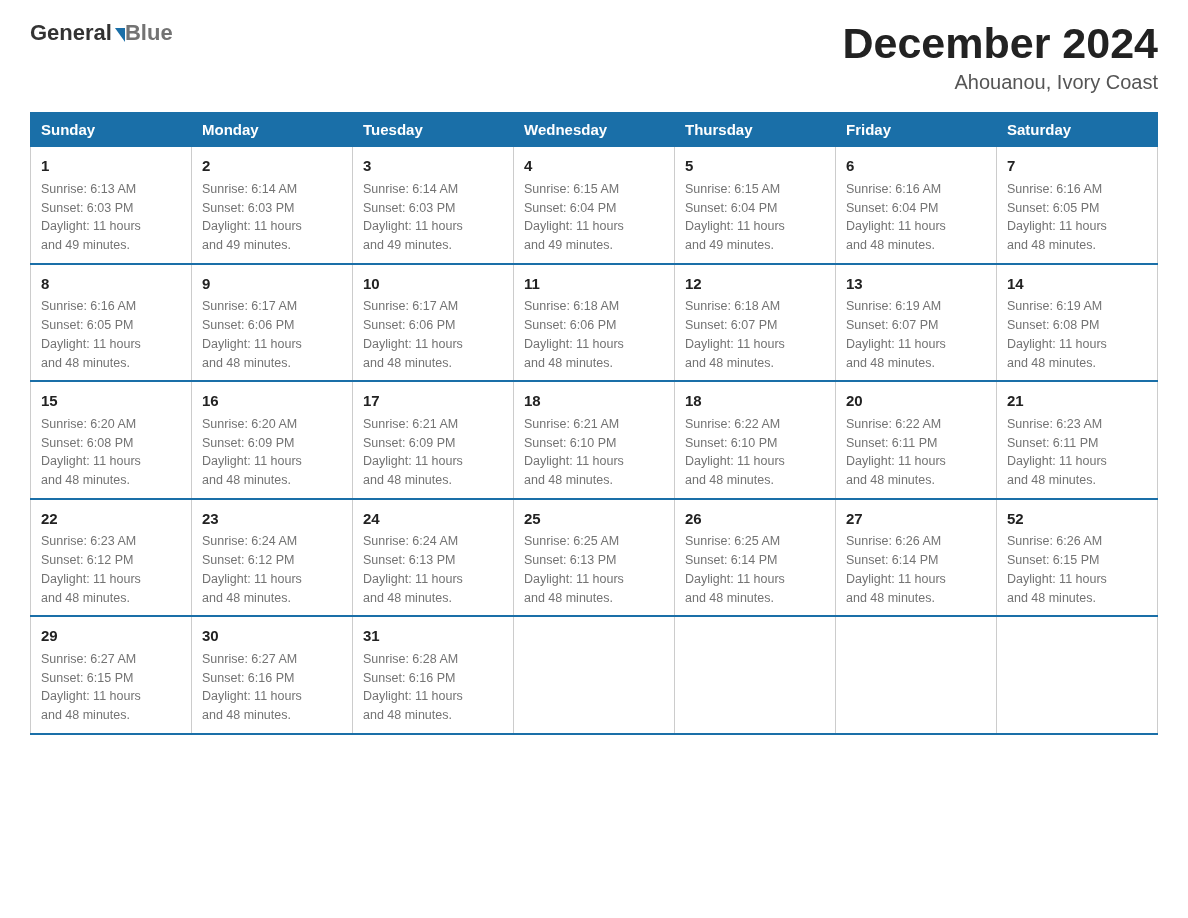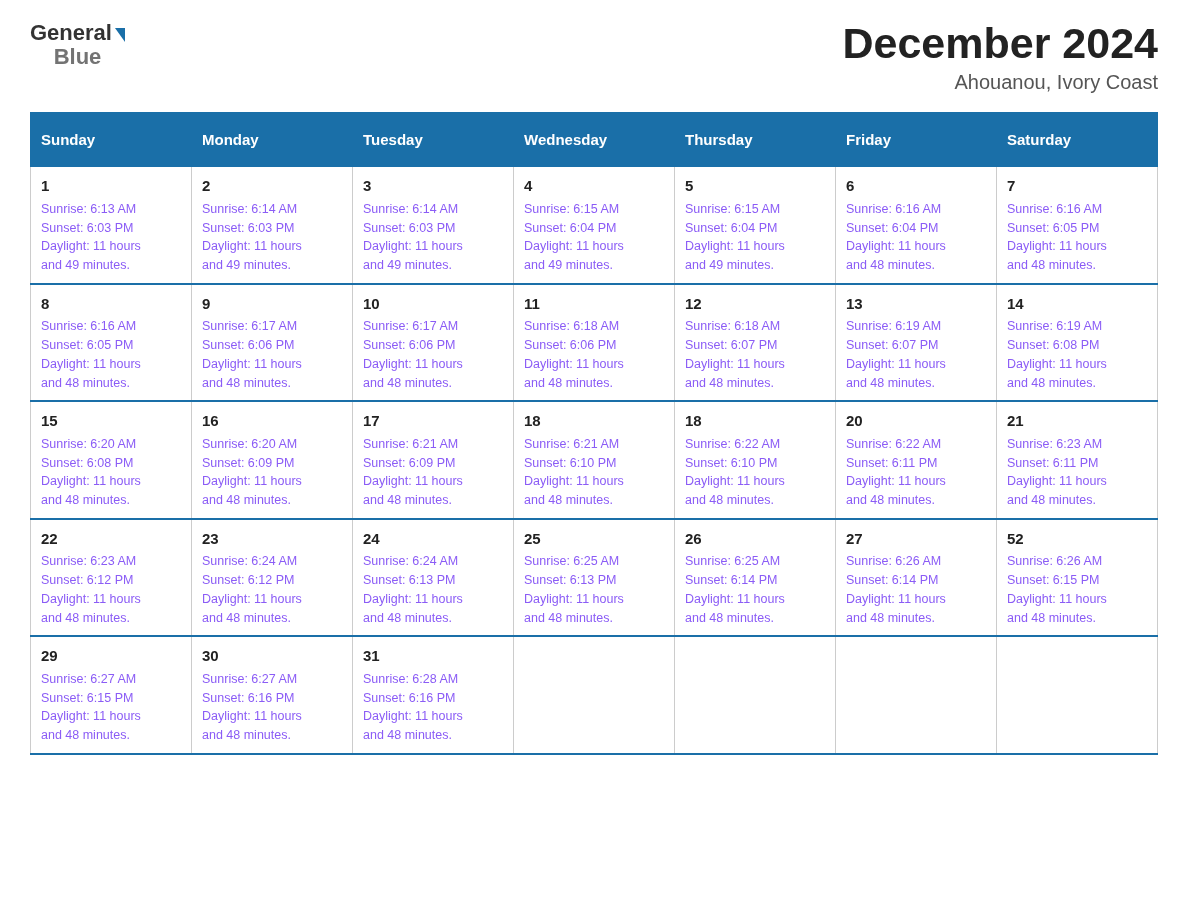--- a/index.html
+++ b/index.html
@@ -10,22 +10,21 @@
       color: #222;
     }
     .header {
       display: flex;
       justify-content: space-between;
       align-items: flex-start;
       margin-bottom: 18px;
     }
     .logo {
       display: flex;
-      flex-direction: column;
-      align-items: center;
+      align-items: flex-end;
     }
     .logo-top {
       display: flex;
       align-items: center;
     }
     .logo-text-general {
       font-size: 22px;
       font-weight: bold;
       color: #333;
     }
@@ -60,42 +59,42 @@
     }
     table {
       width: 100%;
       border-collapse: collapse;
     }
     thead tr th {
       background-color: #1a6fa8;
       color: #fff;
       font-size: 15px;
       font-weight: bold;
-      padding: 18px 10px;
+      padding: 8px 10px;
       text-align: left;
       border: 1px solid #1a6fa8;
     }
     tbody tr td {
       vertical-align: top;
       padding: 8px 10px;
       border: 1px solid #ccc;
       font-size: 13px;
       line-height: 1.5;
       width: 14.28%;
       min-height: 80px;
     }
     tbody tr td .day-num {
       font-size: 15px;
       font-weight: bold;
       display: block;
       margin-bottom: 2px;
     }
     tbody tr td .day-info {
       font-size: 12.5px;
-      color: #8b5cf6;
+      color: #737373;
     }
     tbody tr {
       border-bottom: 2px solid #1a6fa8;
     }
     tbody tr td:empty {
       background: #fff;
     }
   </style>
 </head>
 <body>

